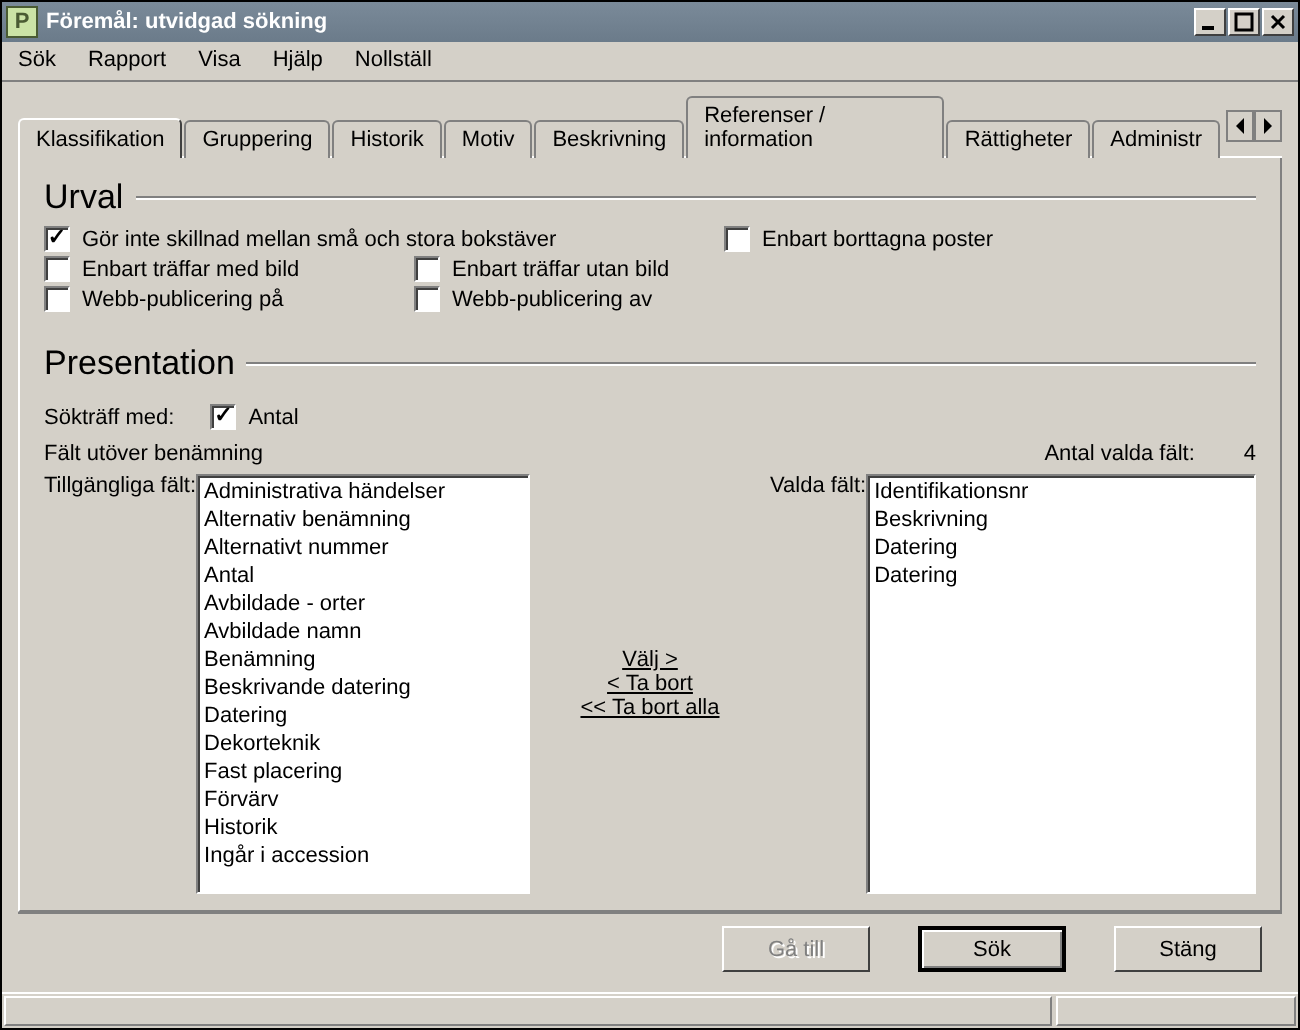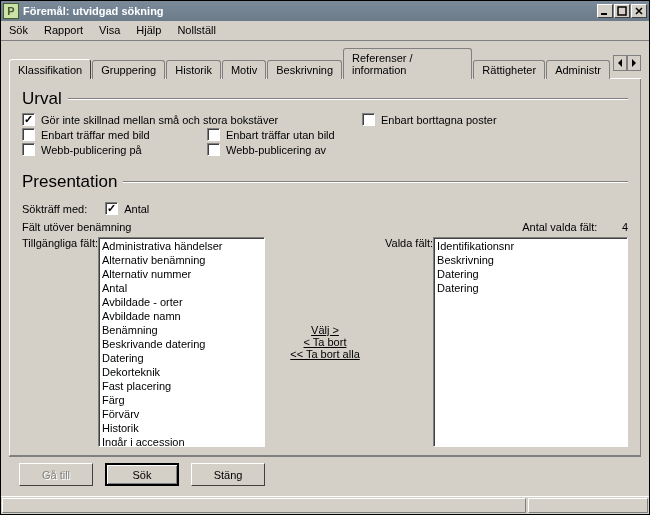--- a/index.html
+++ b/index.html
@@ -31,21 +31,21 @@
   .mid-row { display: flex; align-items: center; gap: 18px; margin: 6px 0 4px 0; }
   .label { font-size: 11px; }
   .row-between { display: flex; justify-content: space-between; align-items: center; font-size: 11px; margin-top: 2px; }
   .dual-list { display: flex; margin-top: 4px; flex: 1; min-height: 0; }
   .list-col { display: flex; flex-direction: row; flex: 1; min-width: 0; }
   .list-label { font-size: 11px; margin-bottom: 2px; }
   .listbox { background: #fff; border: 1px solid #808080; border-right-color: #fff; border-bottom-color: #fff; box-shadow: inset 1px 1px 0 #404040; flex: 1; overflow-y: scroll; font-size: 11px; padding: 1px; }
   .listbox .item { padding: 0 2px; line-height: 14px; cursor: pointer; white-space: nowrap; overflow: hidden; text-overflow: ellipsis; }
   .mid-col { width: 120px; display: flex; flex-direction: column; align-items: center; justify-content: center; gap: 0; font-size: 11px; }
   .link { text-decoration: underline; cursor: pointer; color: #000; }
-  .footer { display: flex; justify-content: flex-start; gap: 12px; padding: 6px 10px 6px 10px; border-top: 1px solid #808080; }
+  .footer { display: flex; justify-content: flex-end; gap: 24px; padding: 6px 10px 6px 10px; border-top: 1px solid #808080; }
   .btn { min-width: 74px; height: 23px; background: #d4d0c8; border: 1px solid #404040; border-top-color: #fff; border-left-color: #fff; cursor: pointer; font-size: 11px; padding: 0 14px; }
   .btn.default { border: 2px solid #000; box-shadow: inset 1px 1px 0 #fff, inset -1px -1px 0 #808080; }
   .btn.disabled { color: #808080; text-shadow: 1px 1px 0 #fff; cursor: default; }
   .statusbar { height: 18px; border-top: 1px solid #fff; display: flex; }
   .status-cell { flex: 1; border: 1px solid #808080; border-top-color: #fff; border-left-color: #fff; margin: 1px; }
   ::-webkit-scrollbar { width: 16px; background: #d4d0c8; }
   ::-webkit-scrollbar-thumb { background: #d4d0c8; border: 1px solid #fff; border-right-color: #404040; border-bottom-color: #404040; }
   ::-webkit-scrollbar-button { background: #d4d0c8; border: 1px solid #fff; border-right-color: #404040; border-bottom-color: #404040; height: 16px; }
 </style>
 </head>
@@ -164,30 +164,29 @@
           <span>4</span>
         </span>
       </div>
 
       <div class="dual-list">
         <div class="list-col">
           <div class="list-label">Tillgängliga fält:</div>
           <div class="listbox" id="available-list">
               <div class="item">Administrativa händelser</div>
               <div class="item">Alternativ benämning</div>
-              <div class="item">Alternativ nummer</div>
+              <div class="item">Alternativt nummer</div>
               <div class="item">Antal</div>
               <div class="item">Avbildade - orter</div>
               <div class="item">Avbildade namn</div>
               <div class="item">Benämning</div>
               <div class="item">Beskrivande datering</div>
               <div class="item">Datering</div>
               <div class="item">Dekorteknik</div>
               <div class="item">Fast placering</div>
-              <div class="item">Färg</div>
               <div class="item">Förvärv</div>
               <div class="item">Historik</div>
               <div class="item">Ingår i accession</div>
             </div>
         </div>
         <div class="mid-col">
           <span class="link">Välj &gt;</span>
           <span class="link">&lt; Ta bort</span>
           <span class="link">&lt;&lt; Ta bort alla</span>
         </div>

